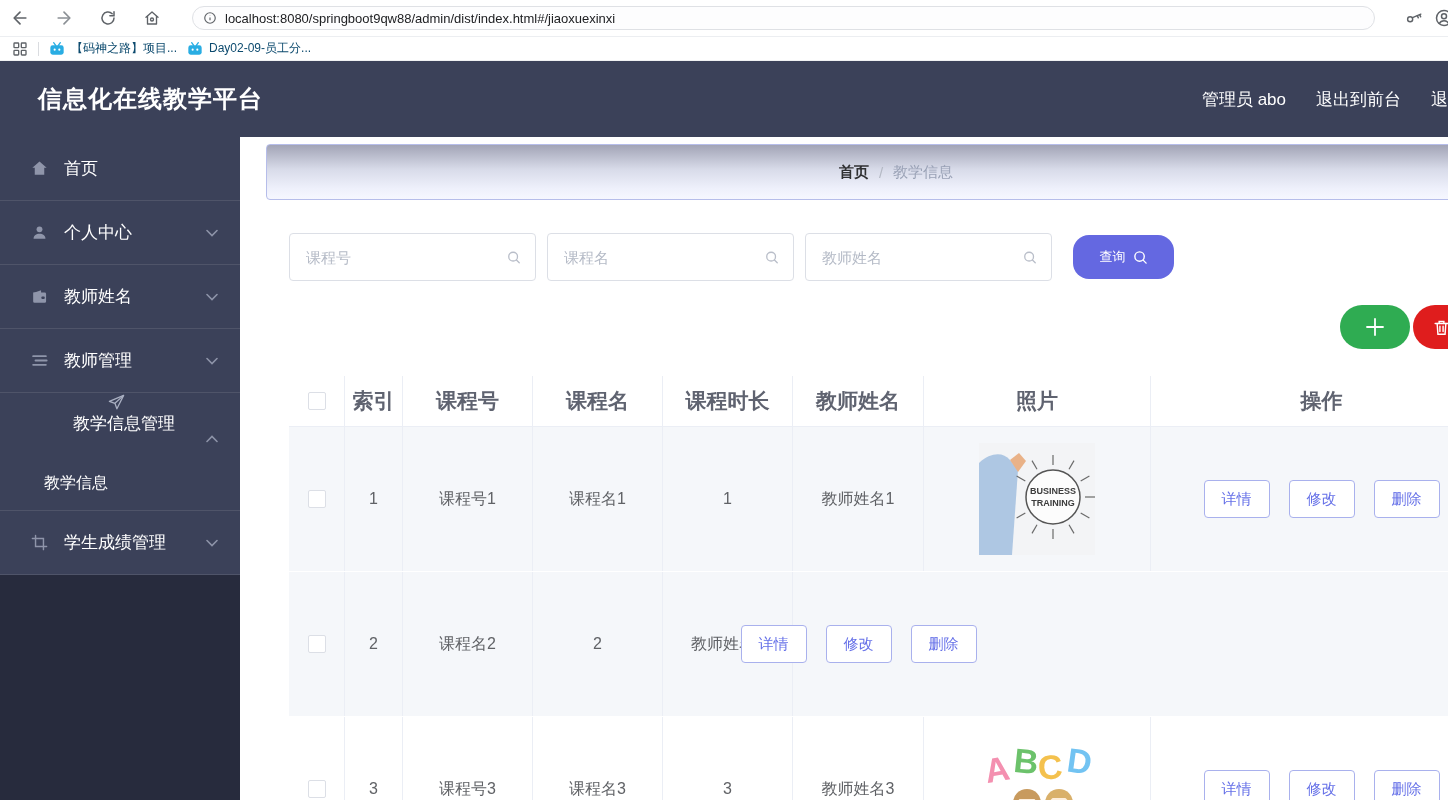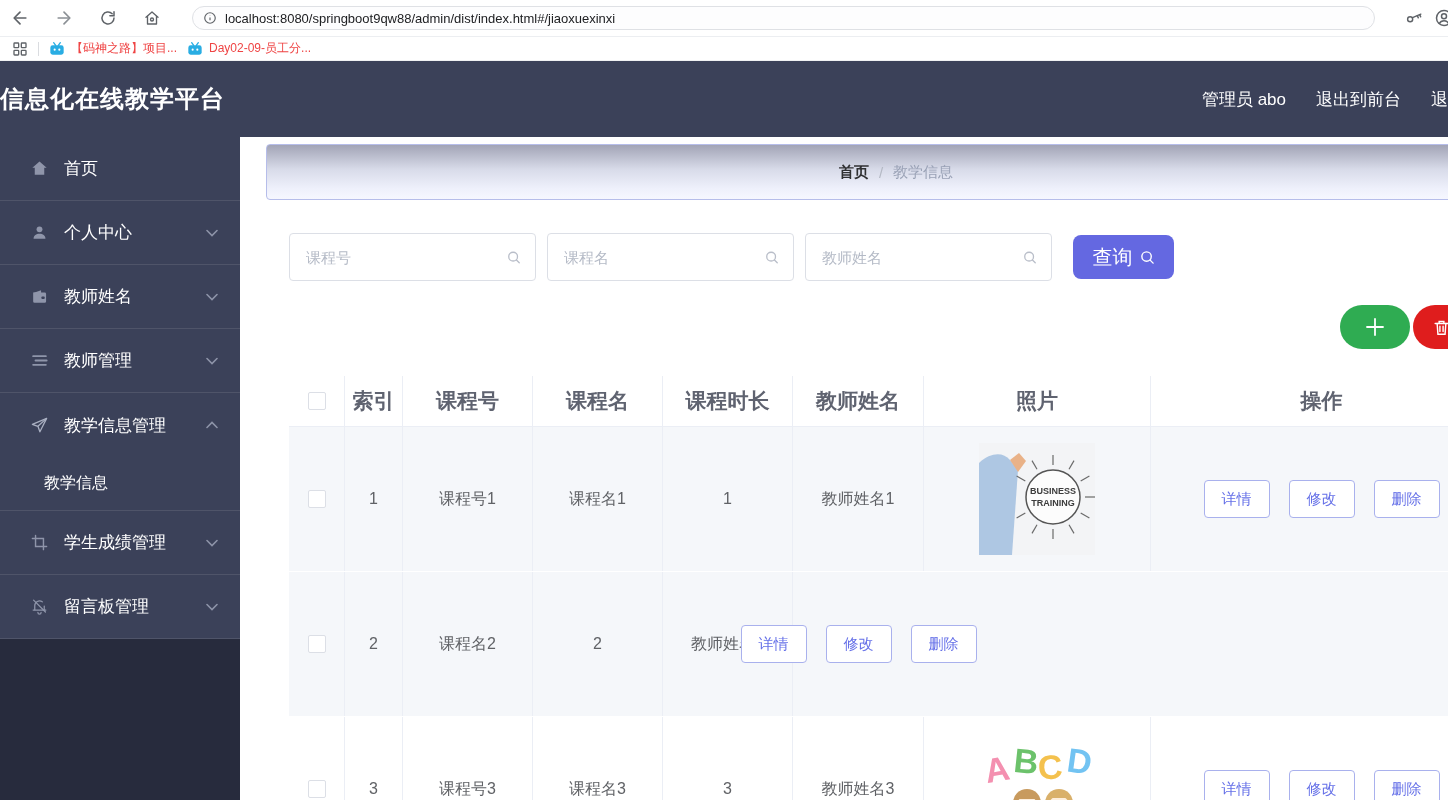--- a/index.html
+++ b/index.html
@@ -8,24 +8,24 @@
 
   
   .browser-top{height:37px;display:flex;align-items:center;background:#fff;border-bottom:1px solid #eceef1;padding:0 6px;box-sizing:border-box;gap:16px;}
   .nav-btn{width:28px;height:28px;display:flex;align-items:center;justify-content:center;cursor:pointer;border-radius:50%;}
   .url-bar{flex:1;height:22px;margin:0 14px 0 10px;border:1px solid #dfe1e5;border-radius:12px;display:flex;align-items:center;padding:0 10px;gap:8px;background:#fdfdfe;}
   .url-text{font-size:13px;color:#202124;white-space:nowrap;overflow:hidden;}
   .browser-right{display:flex;align-items:center;gap:10px;margin-right:-12px;}
   .bookmarks-bar{height:23px;display:flex;align-items:center;background:#fff;border-bottom:1px solid #f0f1f3;padding:0 12px;gap:10px;}
   .bm-divider{width:1px;height:14px;background:#dadce0;}
   .bookmark{display:flex;align-items:center;gap:6px;cursor:pointer;}
-  .bookmark span{font-size:12px;color:#ef4444;}
-
-  
-  .app-header{height:76px;background:#3b4159;display:flex;align-items:center;box-sizing:border-box;}
+  .bookmark span{font-size:12px;color:#0c4a6e;}
+
+  
+  .app-header{height:76px;background:#3b4159;display:flex;align-items:center;padding-left:38px;box-sizing:border-box;}
   .brand{color:#fff;font-size:24px;font-weight:bold;letter-spacing:1px;}
   .header-right{margin-left:auto;display:flex;gap:30px;color:#fff;font-size:17px;white-space:nowrap;}
   .header-link{cursor:pointer;}
 
   
   .app-body{display:flex;height:688px;}
   .sidebar{width:240px;background:#3b4159;display:flex;flex-direction:column;flex-shrink:0;}
   .menu-item{height:64px;display:flex;align-items:center;padding:0 22px 0 30px;border-bottom:1px solid rgba(255,255,255,0.10);color:#fff;font-size:17px;cursor:pointer;box-sizing:border-box;flex-shrink:0;}
   .menu-icon{width:19px;height:19px;margin-right:15px;display:flex;align-items:center;flex-shrink:0;}
   .chevron{margin-left:auto;display:flex;}
@@ -39,21 +39,21 @@
   .banner{position:absolute;left:26px;top:7px;width:1260px;height:56px;box-sizing:border-box;border:1px solid #b6bdea;border-radius:4px;background:linear-gradient(180deg,#a2a4b6 0%,#d8dbe9 45%,#eef0fb 80%,#f6f7ff 100%);display:flex;align-items:center;justify-content:center;gap:10px;font-size:15px;}
   .bc-home{color:#303133;font-weight:bold;cursor:pointer;}
   .bc-sep{color:#b4b9c4;}
   .bc-current{color:#9aa2b6;}
 
   
   .search-row{position:absolute;left:49px;top:96px;display:flex;align-items:center;gap:11px;}
   .search-input{width:247px;height:48px;box-sizing:border-box;border:1px solid #dcdfe6;border-radius:4px;background:#fff;display:flex;align-items:center;padding:0 14px;}
   .search-input input{border:none;outline:none;flex:1;font-size:15px;color:#606266;font-family:inherit;background:transparent;}
   .search-input input::placeholder{color:#b4bac6;}
-  .query-btn{width:101px;height:44px;margin-left:10px;background:#6468e1;border:none;border-radius:8px;color:#fff;font-size:20px;display:flex;align-items:center;justify-content:center;gap:7px;cursor:pointer;font-family:inherit;}
+  .query-btn{width:101px;height:44px;margin-left:10px;background:#6468e1;border:none;border-radius:16px;color:#fff;font-size:13px;display:flex;align-items:center;justify-content:center;gap:7px;cursor:pointer;font-family:inherit;}
 
   
   .btn-add{position:absolute;left:1100px;top:168px;width:70px;height:44px;border-radius:22px;background:#2fac52;border:none;display:flex;align-items:center;justify-content:center;cursor:pointer;}
   .btn-del-batch{position:absolute;left:1173px;top:168px;width:70px;height:44px;border-radius:22px;background:#df1d1d;border:none;display:flex;align-items:center;justify-content:flex-start;padding-left:19px;cursor:pointer;box-sizing:border-box;}
 
   
   .table{position:absolute;left:49px;top:239px;width:1203px;font-size:16px;color:#606266;}
   .t-row{display:grid;grid-template-columns:56px 58px 130px 130px 130px 131px 227px 341px;}
   .t-cell{display:flex;align-items:center;justify-content:center;border-right:1px solid #ebeef5;box-sizing:border-box;}
   .t-cell:last-child{border-right:none;}
@@ -211,21 +211,21 @@
             </svg>
         </span>
         <span>教师管理</span>
         <span class="chevron">
             <svg width="12" height="8" viewBox="0 0 12 8">
               <path d="M1 1.5l5 5 5-5" stroke="#8d93a8" stroke-width="1.6" fill="none" stroke-linecap="round"></path>
             </svg>
           </span>
       </div>
 
-      <div class="menu-item" style="border-bottom:none;">
+      <div class="menu-item" style="border-bottom:none;flex-direction:column;">
         <span class="menu-icon">
           <svg width="19" height="19" viewBox="0 0 24 24" fill="none" stroke="#aab0c2" stroke-width="1.6" stroke-linejoin="round">
               <path d="M21 3L3 10.5l7 2.5 2.5 7z"></path>
               <path d="M21 3L10 13"></path>
             </svg>
         </span>
         <span>教学信息管理</span>
         <span class="chevron up">
             <svg width="12" height="8" viewBox="0 0 12 8">
               <path d="M1 1.5l5 5 5-5" stroke="#8d93a8" stroke-width="1.6" fill="none" stroke-linecap="round"></path>
@@ -245,37 +245,20 @@
             </svg>
         </span>
         <span>学生成绩管理</span>
         <span class="chevron">
             <svg width="12" height="8" viewBox="0 0 12 8">
               <path d="M1 1.5l5 5 5-5" stroke="#8d93a8" stroke-width="1.6" fill="none" stroke-linecap="round"></path>
             </svg>
           </span>
       </div>
 
-      <div class="menu-item">
-        <span class="menu-icon">
-          <svg width="19" height="19" viewBox="0 0 24 24" fill="none" stroke="#8f95aa" stroke-width="1.6" stroke-linecap="round">
-              <path d="M6 16v-5a6 6 0 0 1 9.5-4.9"></path>
-              <path d="M18 11.5V16"></path>
-              <path d="M4 16.5h16"></path>
-              <path d="M10 19.5a2 2 0 0 0 4 0"></path>
-              <path d="M4.5 4l15 15"></path>
-            </svg>
-        </span>
-        <span>留言板管理</span>
-        <span class="chevron">
-            <svg width="12" height="8" viewBox="0 0 12 8">
-              <path d="M1 1.5l5 5 5-5" stroke="#8d93a8" stroke-width="1.6" fill="none" stroke-linecap="round"></path>
-            </svg>
-          </span>
-      </div>
 
 
       <div class="sidebar-filler"></div>
     </div>
 
     <div class="main">
 
       <div class="banner">
         <span class="bc-home">首页</span>
         <span class="bc-sep">/</span>

